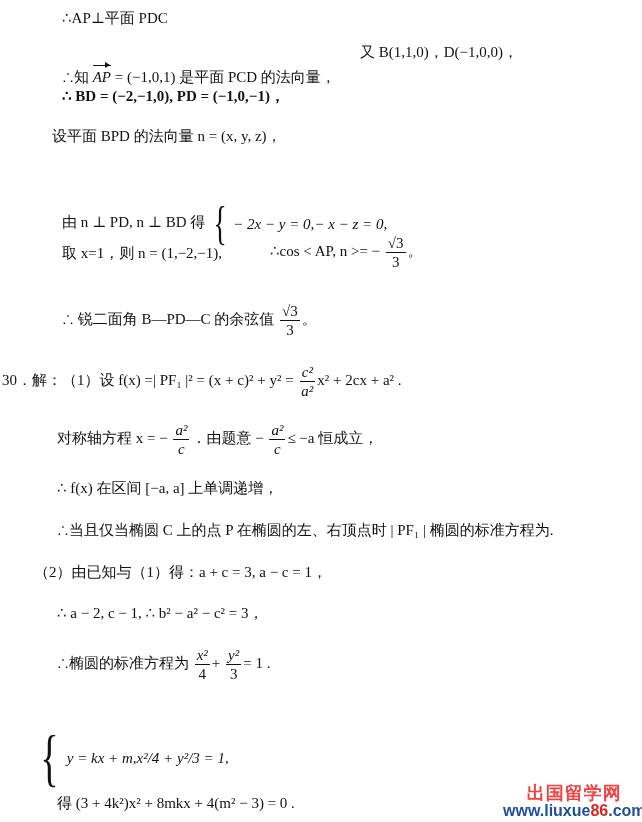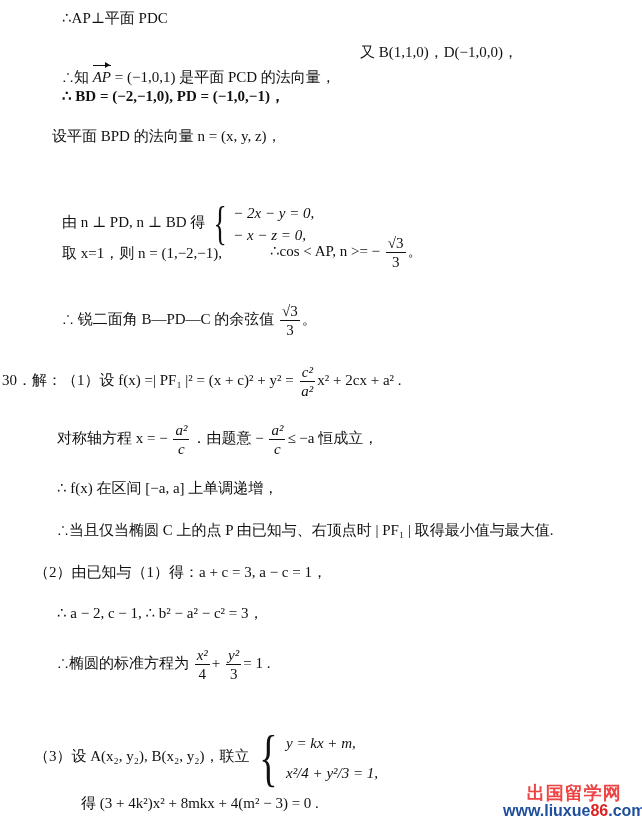--- a/index.html
+++ b/index.html
@@ -8,21 +8,21 @@
   .line { position:absolute; white-space:nowrap; line-height:20px; }
   .m { font-style:italic; }
   .vec { position:relative; display:inline-block; font-style:italic;margin-top:25px; }
   .vec::before { content:""; position:absolute; left:0; right:0; top:-2px; border-top:1px solid #111; }
   .vec::after { content:""; position:absolute; right:-2px; top:-5px; border:3px solid transparent; border-left:5px solid #111; }
   .frac { display:inline-flex; flex-direction:column; align-items:center; vertical-align:middle; margin:0 2px; }
   .frac .num { border-bottom:1px solid #111; padding:0 2px; line-height:18px; }
   .frac .den { line-height:18px; padding:0 2px; }
   .sys { display:inline-flex; align-items:center; vertical-align:middle; }
   .brace { font-size:46px; line-height:46px; font-weight:100; margin-right:2px; transform:scaleX(0.6); }
-  .sys-rows { display:flex; flex-direction:column; line-height:22px; }
+  .sys-rows { display:flex; flex-direction:row; line-height:22px; }
   .watermark { position:absolute; left:503px; top:782px; text-align:center; }
   .wm-cn { font-family:"DejaVu Sans", sans-serif; font-size:18px; font-weight:bold; color:#ef4444; letter-spacing:1px; line-height:22px; }
   .wm-url { font-family:Liberation Sans, sans-serif; font-size:16px; font-weight:bold; color:#1f4e9c; line-height:14px; }
   .wm-url .red { color:#d22; }
 </style>
 </head>
 <body>
 
 <div>
 
@@ -94,21 +94,21 @@
       <span class="num m">a²</span>
       <span class="den m">c</span>
     </span><span>≤ −a 恒成立，</span>
   </div>
 
   <div class="line" style="left:57px;top:478px;">
     <span>∴ f(x) 在区间 [−a, a] 上单调递增，</span>
   </div>
 
   <div class="line" style="left:57px;top:520px;">
-    <span>∴当且仅当椭圆 C 上的点 P 由已知与、右顶点时 | PF₁ | 取得最小值与最大值.</span>
+    <span>∴当且仅当椭圆 C 上的点 P 在椭圆的左、右顶点时 | PF₁ | 椭圆的标准方程为.</span>
   </div>
 
   <div class="line" style="left:34px;top:562px;">
     <span>（2）由已知与（1）得：a + c = 3, a − c = 1，</span>
   </div>
 
   <div class="line" style="left:57px;top:603px;">
     <span>∴ a − 2, c − 1, ∴ b² − a² − c² = 3，</span>
   </div>
 
@@ -118,31 +118,30 @@
       <span class="num m">x²</span>
       <span class="den">4</span>
     </span><span>+</span>
     <span class="frac">
       <span class="num m">y²</span>
       <span class="den">3</span>
     </span><span>= 1 .</span>
   </div>
 
   <div class="line" style="left:34px;top:726px;">
-    <span>（3）设 A(x₂, y₂), B(x₂, y₂)，联立</span>
     <span class="sys">
       <span class="brace" style="font-size:64px;line-height:64px;">{</span>
       <span class="sys-rows" style="line-height:30px;">
         <span class="m">y = kx + m,</span>
         <span class="m">x²/4 + y²/3 = 1,</span>
       </span>
     </span>
   </div>
 
-  <div class="line" style="left:57px;top:793px;margin-left:24px;">
+  <div class="line" style="left:57px;top:793px;">
     <span>得 (3 + 4k²)x² + 8mkx + 4(m² − 3) = 0 .</span>
   </div>
 
 </div>
 
 <div class="watermark">
   <div class="wm-cn">出国留学网</div>
   <div class="wm-url"><span>www.liuxue</span><span class="red">86</span><span>.com</span></div>
 </div>
 

